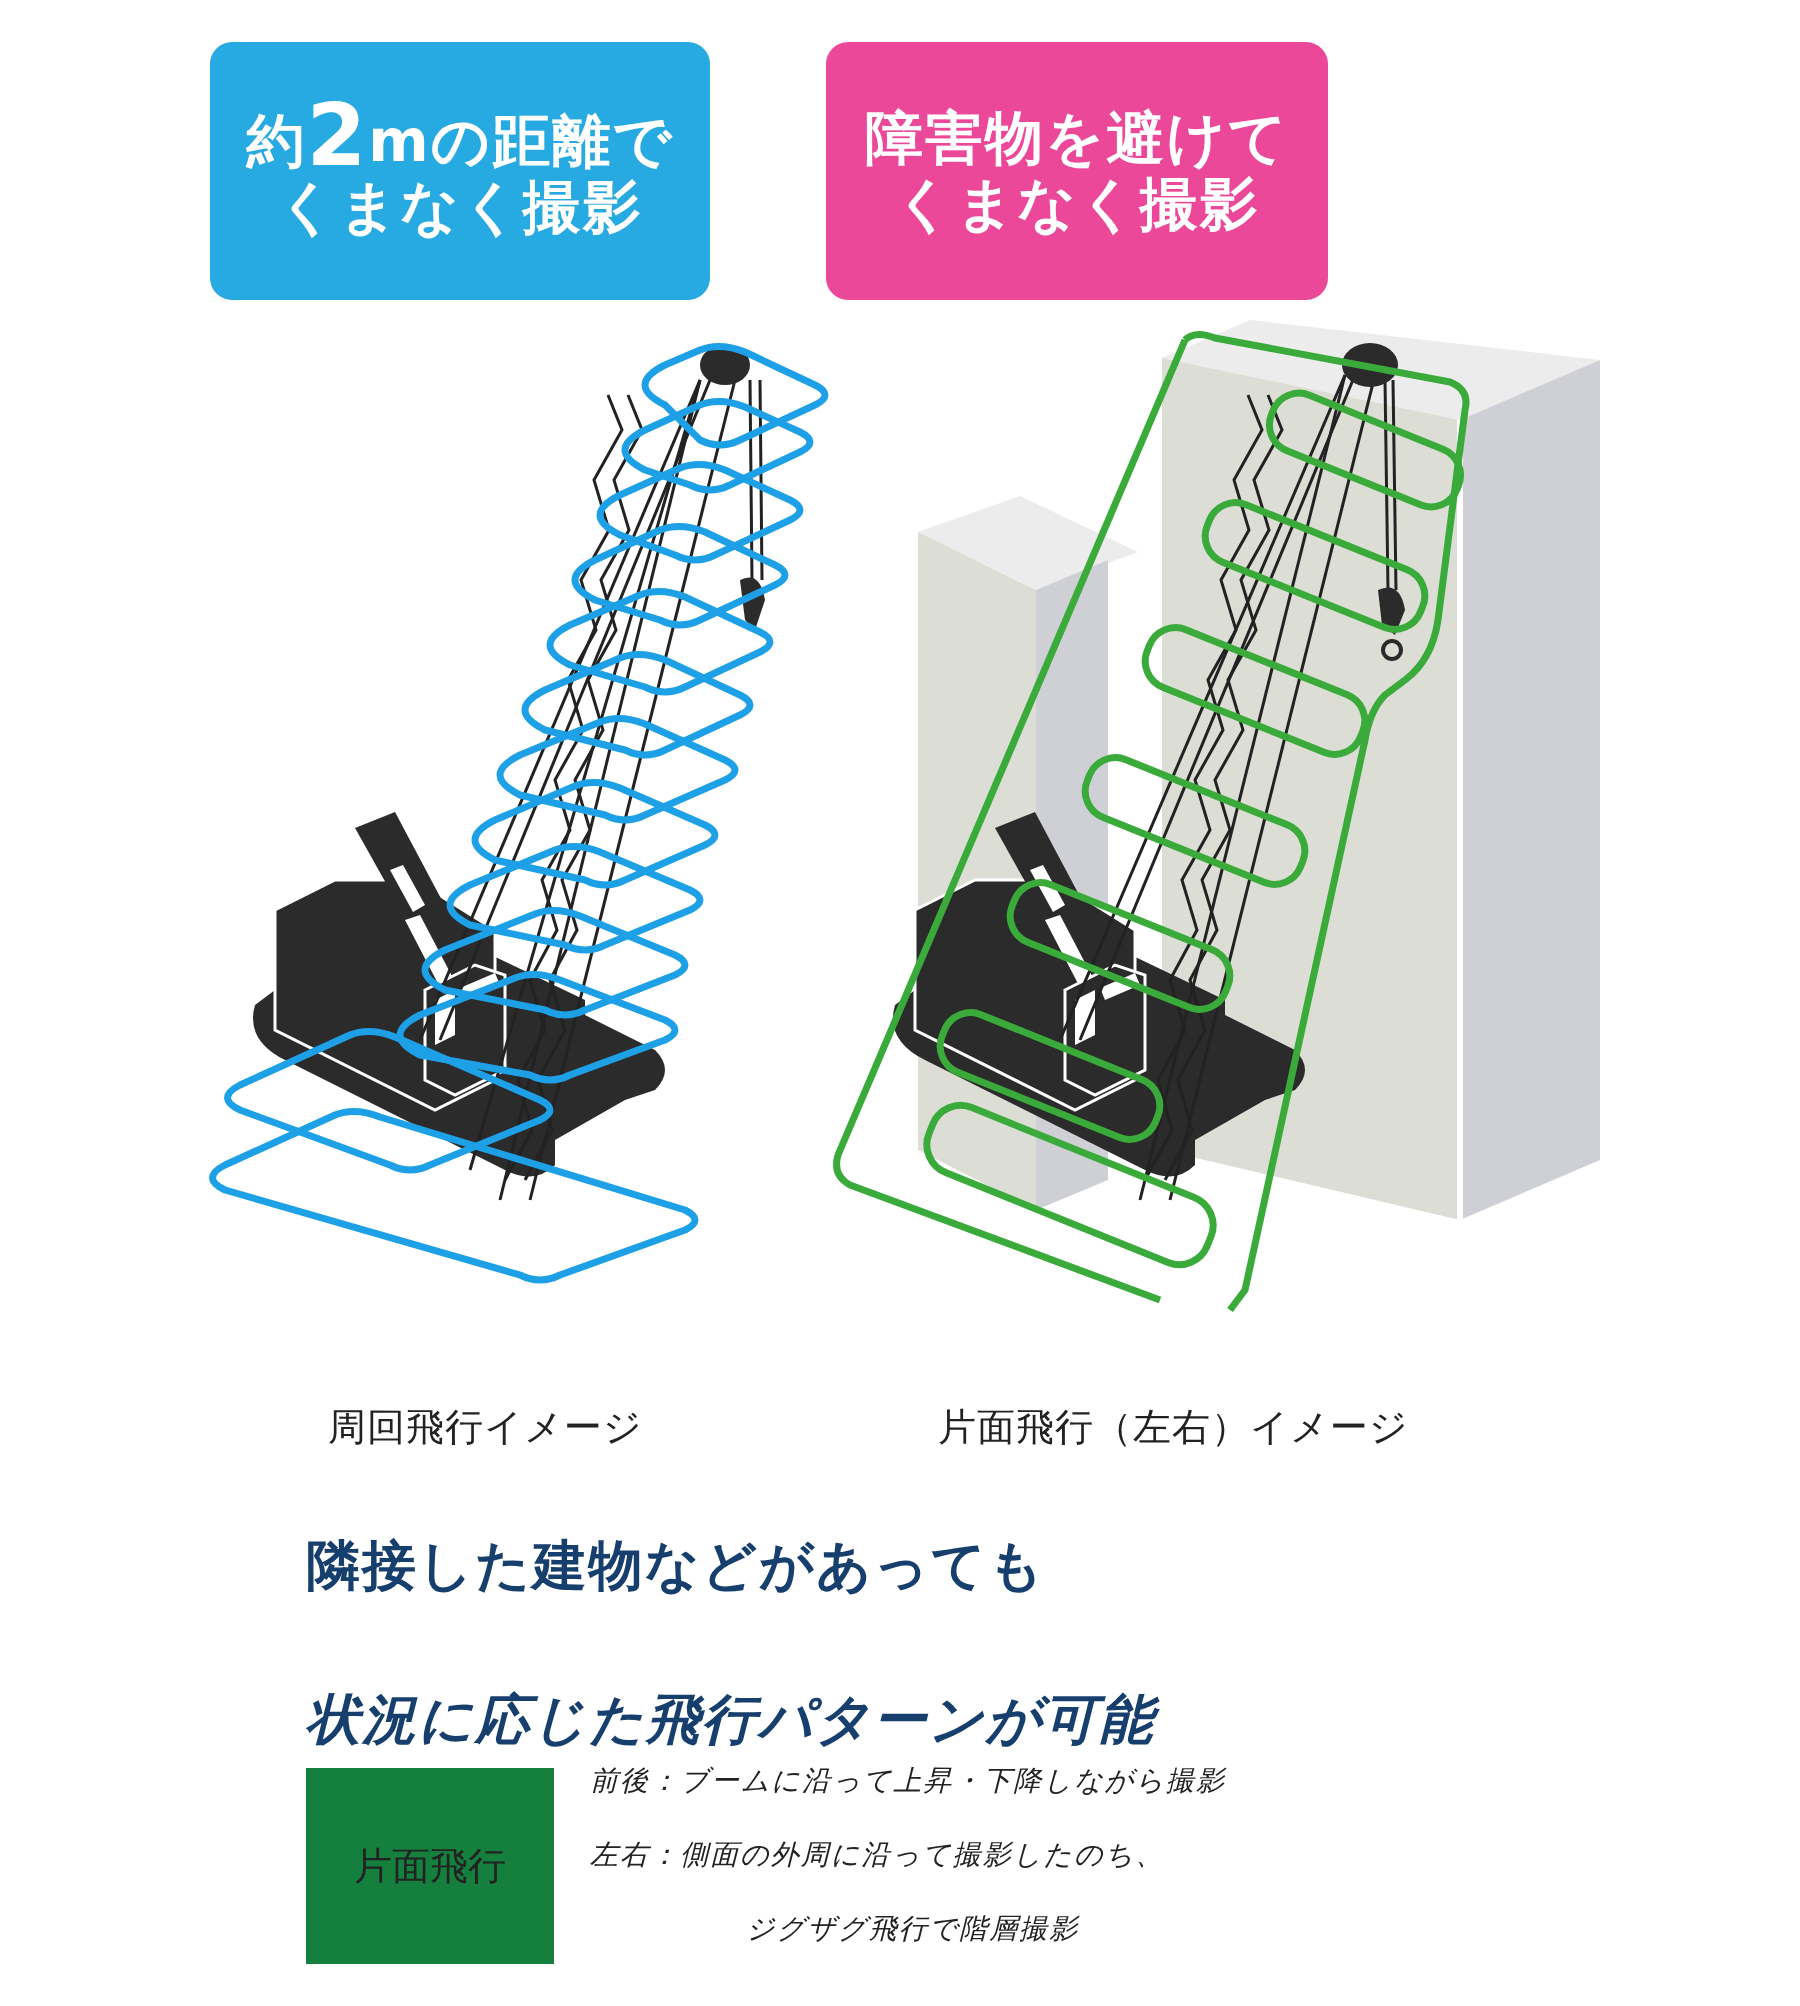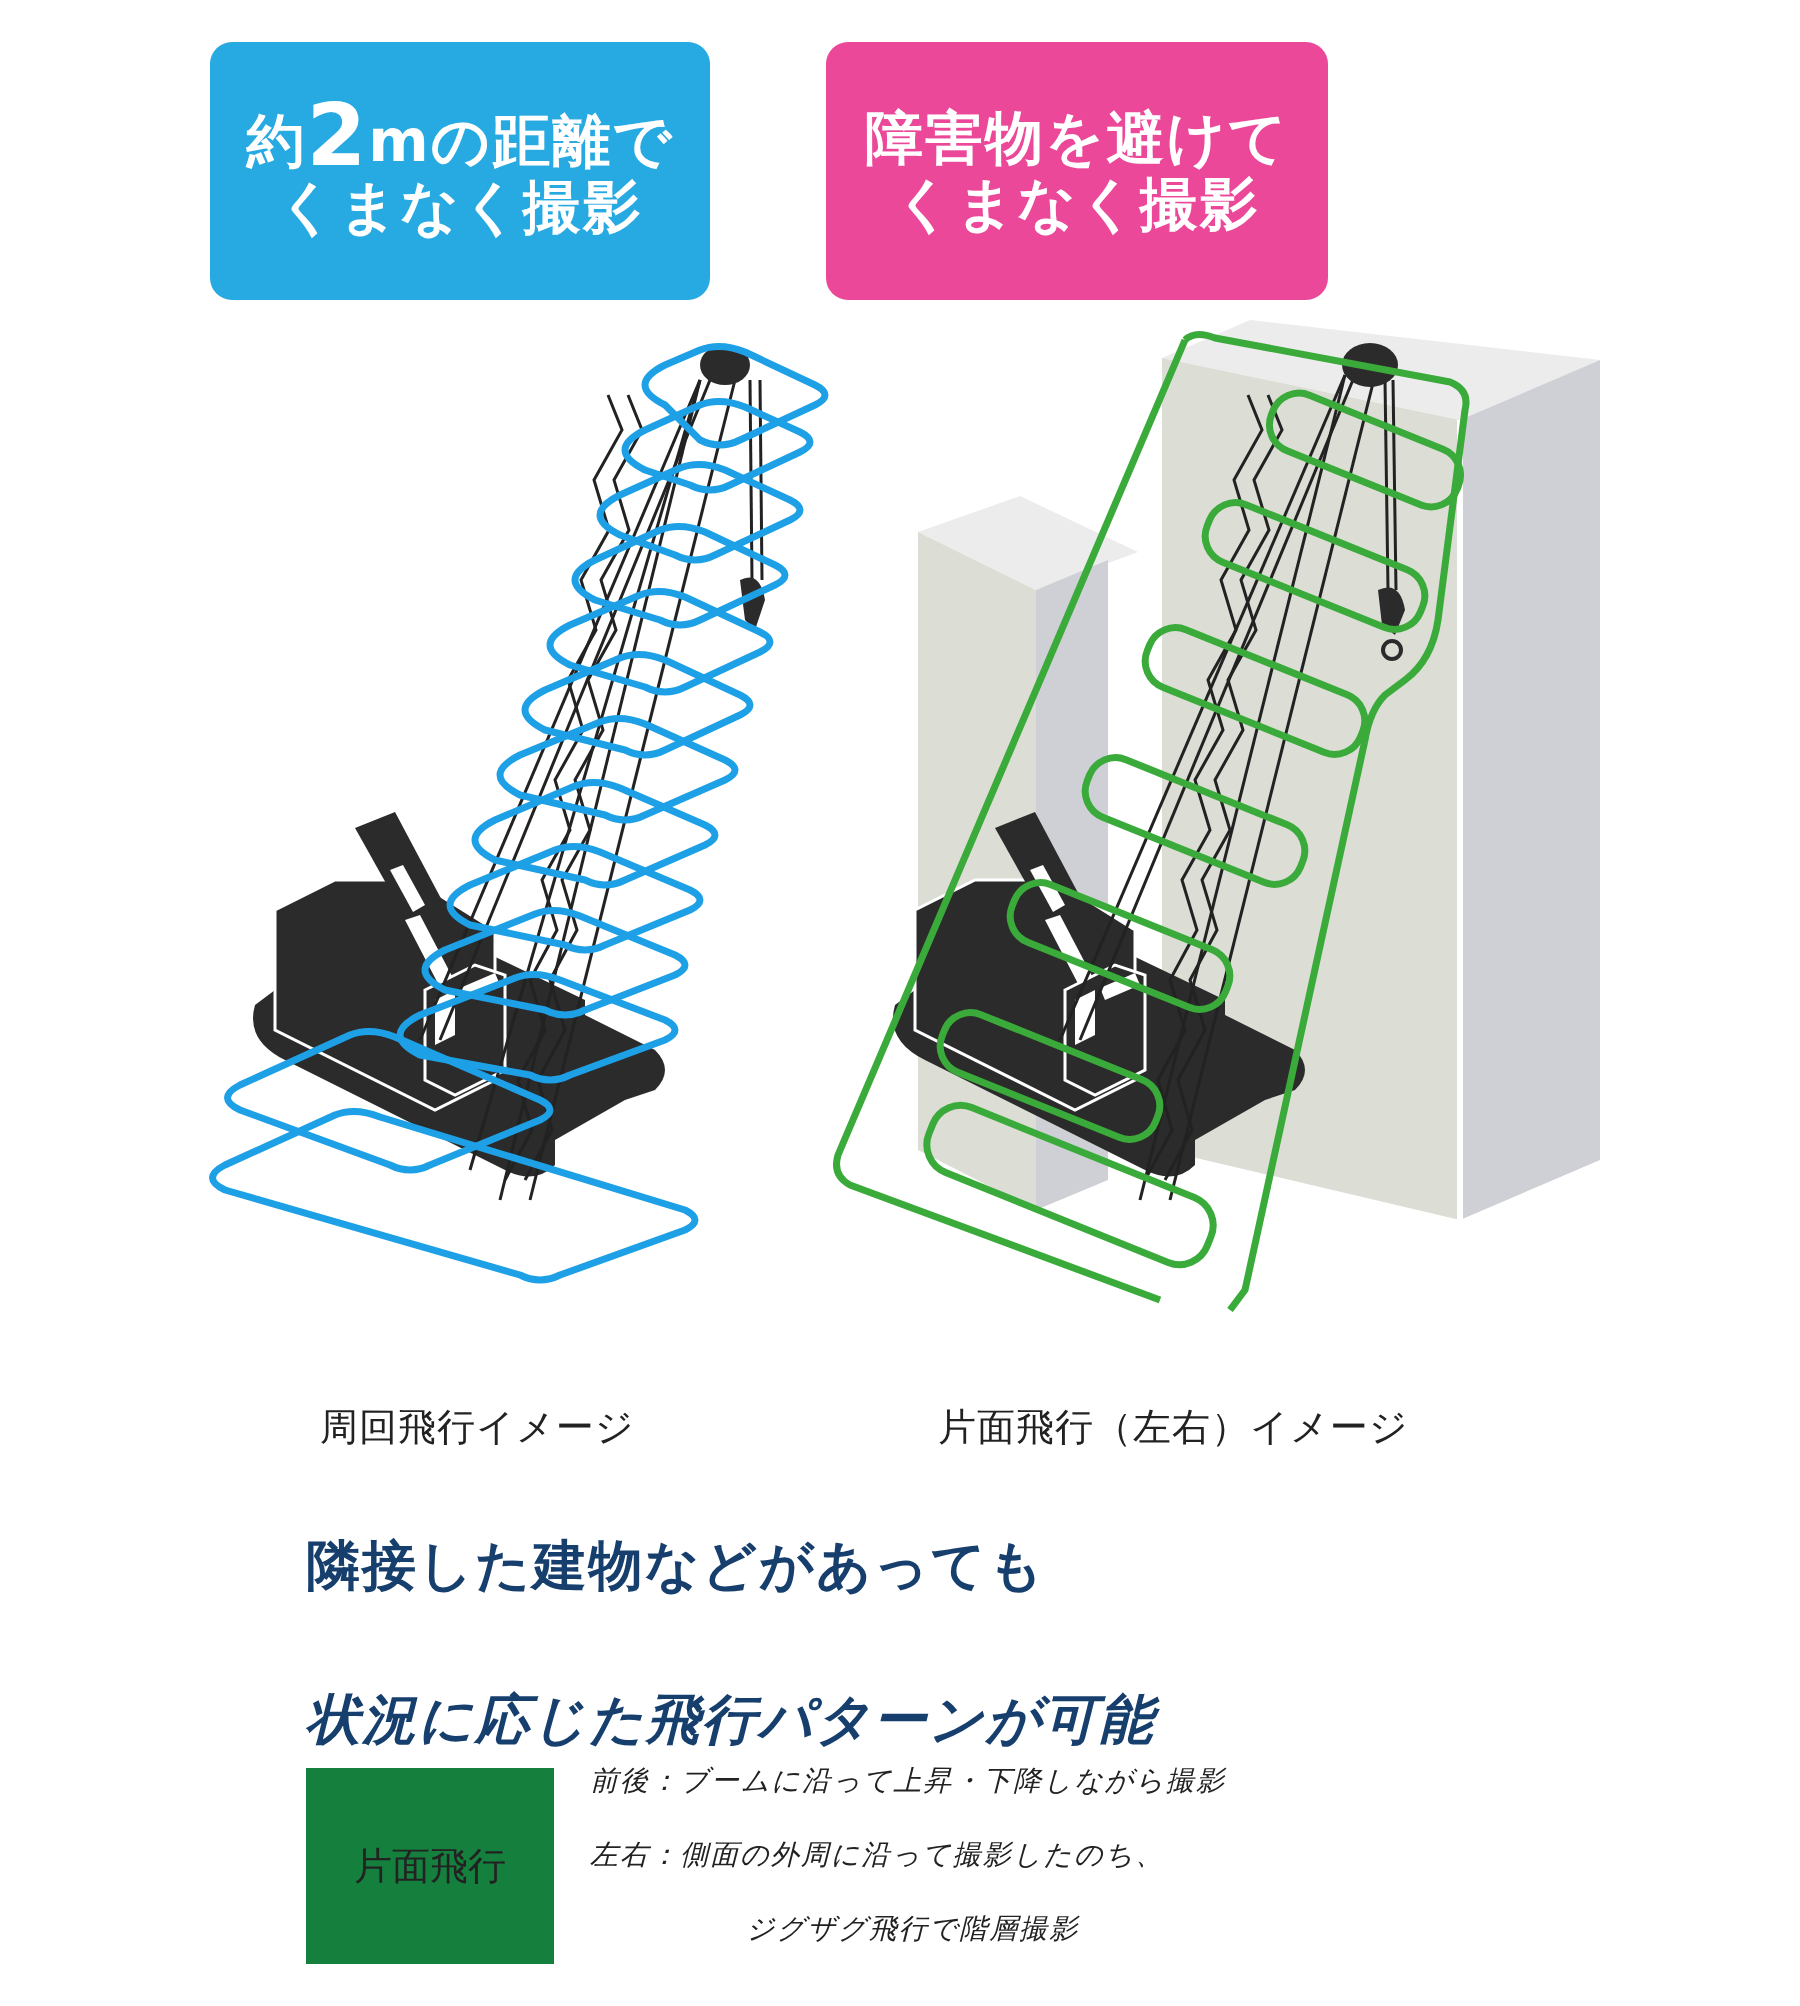--- a/index.html
+++ b/index.html
@@ -111,21 +111,21 @@
       <rect x="1200" y="535" width="230" height="62" rx="28" transform="rotate(22 1315 566)"></rect>
       <rect x="1140" y="660" width="230" height="62" rx="28" transform="rotate(22 1255 691)"></rect>
       <rect x="1080" y="790" width="230" height="62" rx="28" transform="rotate(22 1195 821)"></rect>
       <rect x="1005" y="915" width="230" height="62" rx="28" transform="rotate(22 1120 946)"></rect>
       <rect x="935" y="1045" width="230" height="62" rx="28" transform="rotate(22 1050 1076)"></rect>
       <rect x="920" y="1150" width="300" height="70" rx="30" transform="rotate(22 1070 1185)"></rect>
     </g>
   </g>
 </svg>
 
-<div class="caption" style="left:320px; top:1402px;">周回飛行イメージ</div>
+<div class="caption" style="left:328px; top:1402px;">周回飛行イメージ</div>
 <div class="caption" style="left:938px; top:1402px;">片面飛行（左右）イメージ</div>
 
 <div class="headline" style="top:1530px;">隣接した建物などがあっても</div>
 <div class="headline" style="top:1684px;font-style:italic;">状況に応じた飛行パターンが可能</div>
 
 <div class="side-label">片面飛行</div>
 <div class="desc" style="left:590px; top:1762px;">
   <span>前後</span><span>：</span><span>ブームに沿って上昇・下降しながら撮影</span>
 </div>
 <div class="desc" style="left:590px; top:1836px;">

